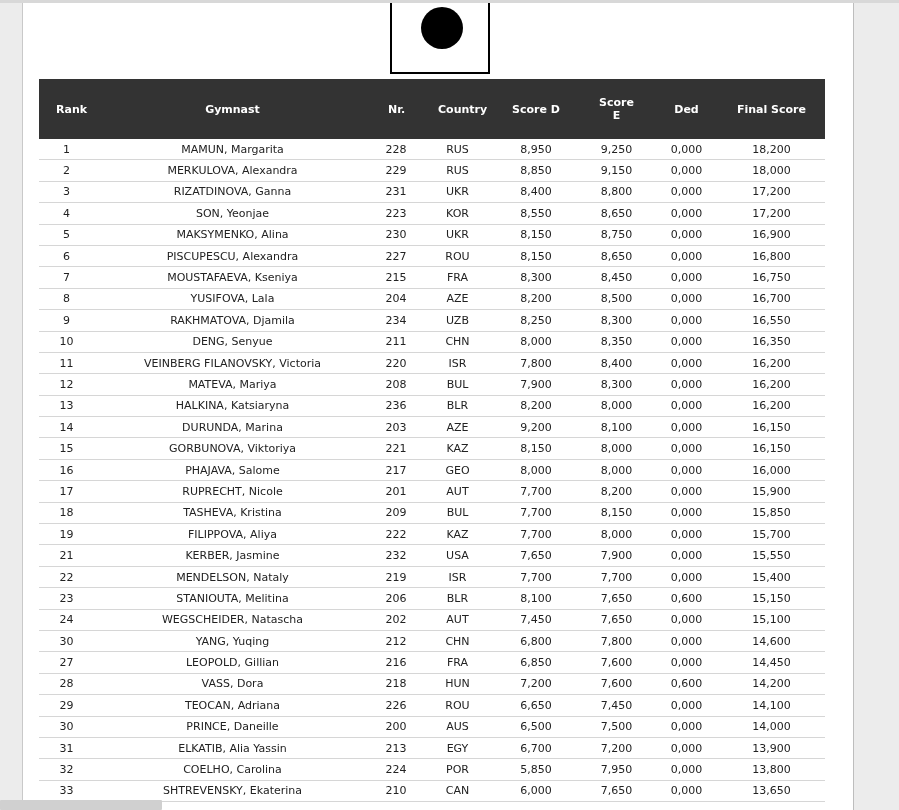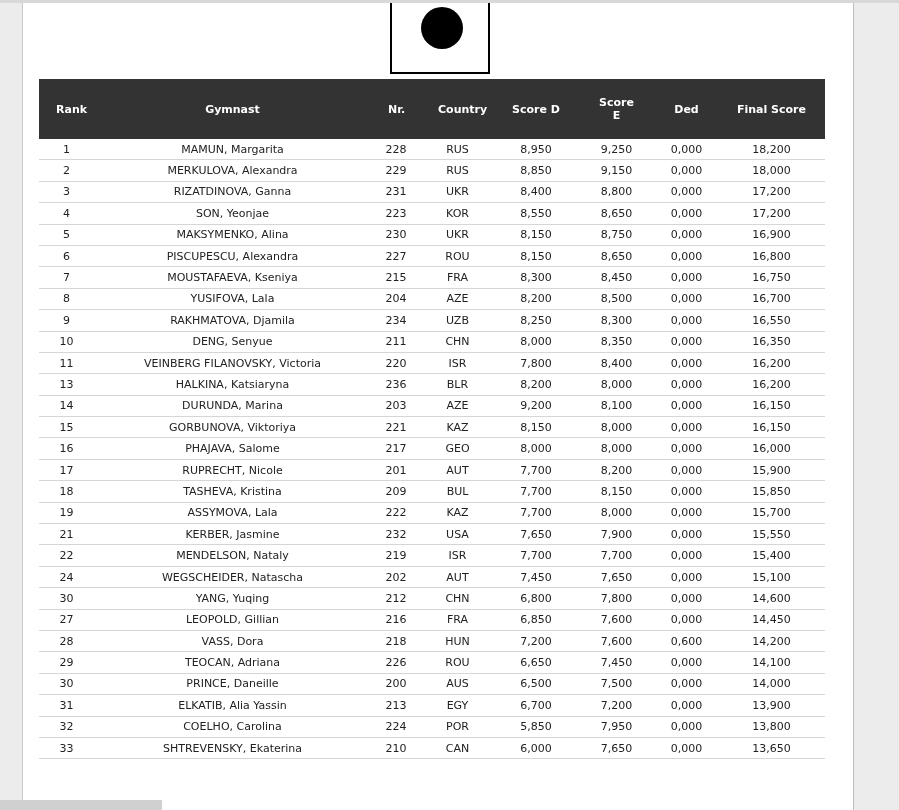--- a/index.html
+++ b/index.html
@@ -177,20 +177,30 @@
           <td>11</td>
           <td>VEINBERG FILANOVSKY, Victoria</td>
           <td>220</td>
           <td>ISR</td>
           <td>7,800</td>
           <td>8,400</td>
           <td>0,000</td>
           <td>16,200</td>
         </tr>
         <tr>
+          <td>12</td>
+          <td>MATEVA, Mariya</td>
+          <td>208</td>
+          <td>BUL</td>
+          <td>7,900</td>
+          <td>8,300</td>
+          <td>0,000</td>
+          <td>16,200</td>
+        </tr>
+        <tr>
           <td>13</td>
           <td>HALKINA, Katsiaryna</td>
           <td>236</td>
           <td>BLR</td>
           <td>8,200</td>
           <td>8,000</td>
           <td>0,000</td>
           <td>16,200</td>
         </tr>
         <tr>
@@ -238,21 +248,21 @@
           <td>TASHEVA, Kristina</td>
           <td>209</td>
           <td>BUL</td>
           <td>7,700</td>
           <td>8,150</td>
           <td>0,000</td>
           <td>15,850</td>
         </tr>
         <tr>
           <td>19</td>
-          <td>ASSYMOVA, Lala</td>
+          <td>FILIPPOVA, Aliya</td>
           <td>222</td>
           <td>KAZ</td>
           <td>7,700</td>
           <td>8,000</td>
           <td>0,000</td>
           <td>15,700</td>
         </tr>
         <tr>
           <td>21</td>
           <td>KERBER, Jasmine</td>
@@ -265,20 +275,30 @@
         </tr>
         <tr>
           <td>22</td>
           <td>MENDELSON, Nataly</td>
           <td>219</td>
           <td>ISR</td>
           <td>7,700</td>
           <td>7,700</td>
           <td>0,000</td>
           <td>15,400</td>
+        </tr>
+        <tr>
+          <td>23</td>
+          <td>STANIOUTA, Melitina</td>
+          <td>206</td>
+          <td>BLR</td>
+          <td>8,100</td>
+          <td>7,650</td>
+          <td>0,600</td>
+          <td>15,150</td>
         </tr>
         <tr>
           <td>24</td>
           <td>WEGSCHEIDER, Natascha</td>
           <td>202</td>
           <td>AUT</td>
           <td>7,450</td>
           <td>7,650</td>
           <td>0,000</td>
           <td>15,100</td>

